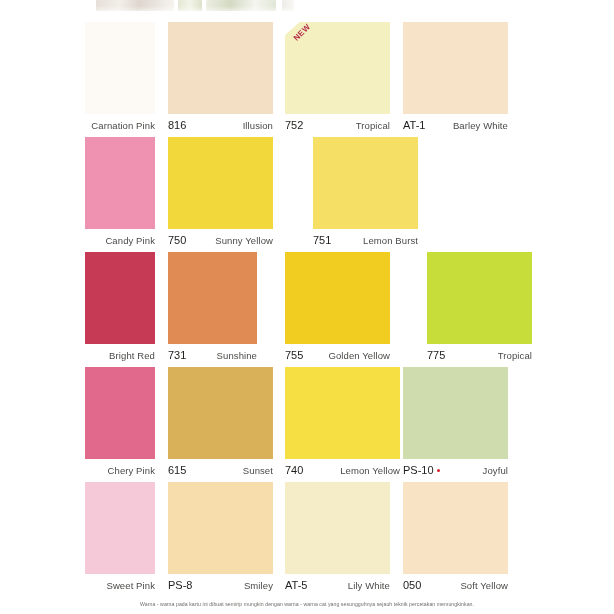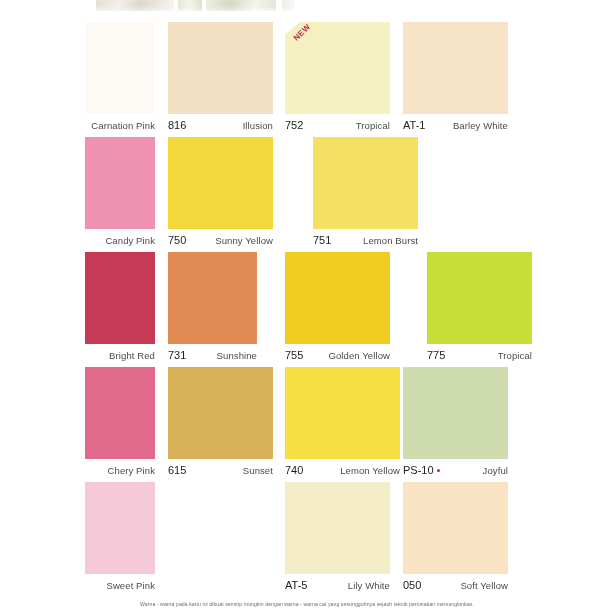--- a/index.html
+++ b/index.html
@@ -219,20 +219,29 @@
       </div>
       <div class="row">
         <div class="cell" style="left: 85px; width: 70px;">
           <div class="sw-wrap">
             <div class="swatch" style="background: rgb(245, 201, 216);"></div>
             <div class="labels">
               <div class="name only">Sweet Pink</div>
             </div>
           </div>
         </div>
+        <div class="cell" style="left: 168px; width: 105px;">
+          <div class="sw-wrap">
+            <div class="swatch" style="background: rgb(248, 221, 172);"></div>
+            <div class="labels">
+              <div class="code">PS-8</div>
+              <div class="name">Smiley</div>
+            </div>
+          </div>
+        </div>
         <div class="cell" style="left: 285px; width: 105px;">
           <div class="sw-wrap">
             <div class="swatch" style="background: rgb(244, 237, 200);"></div>
             <div class="labels">
               <div class="code">AT-5</div>
               <div class="name">Lily White</div>
             </div>
           </div>
         </div>
         <div class="cell" style="left: 403px; width: 105px;">

